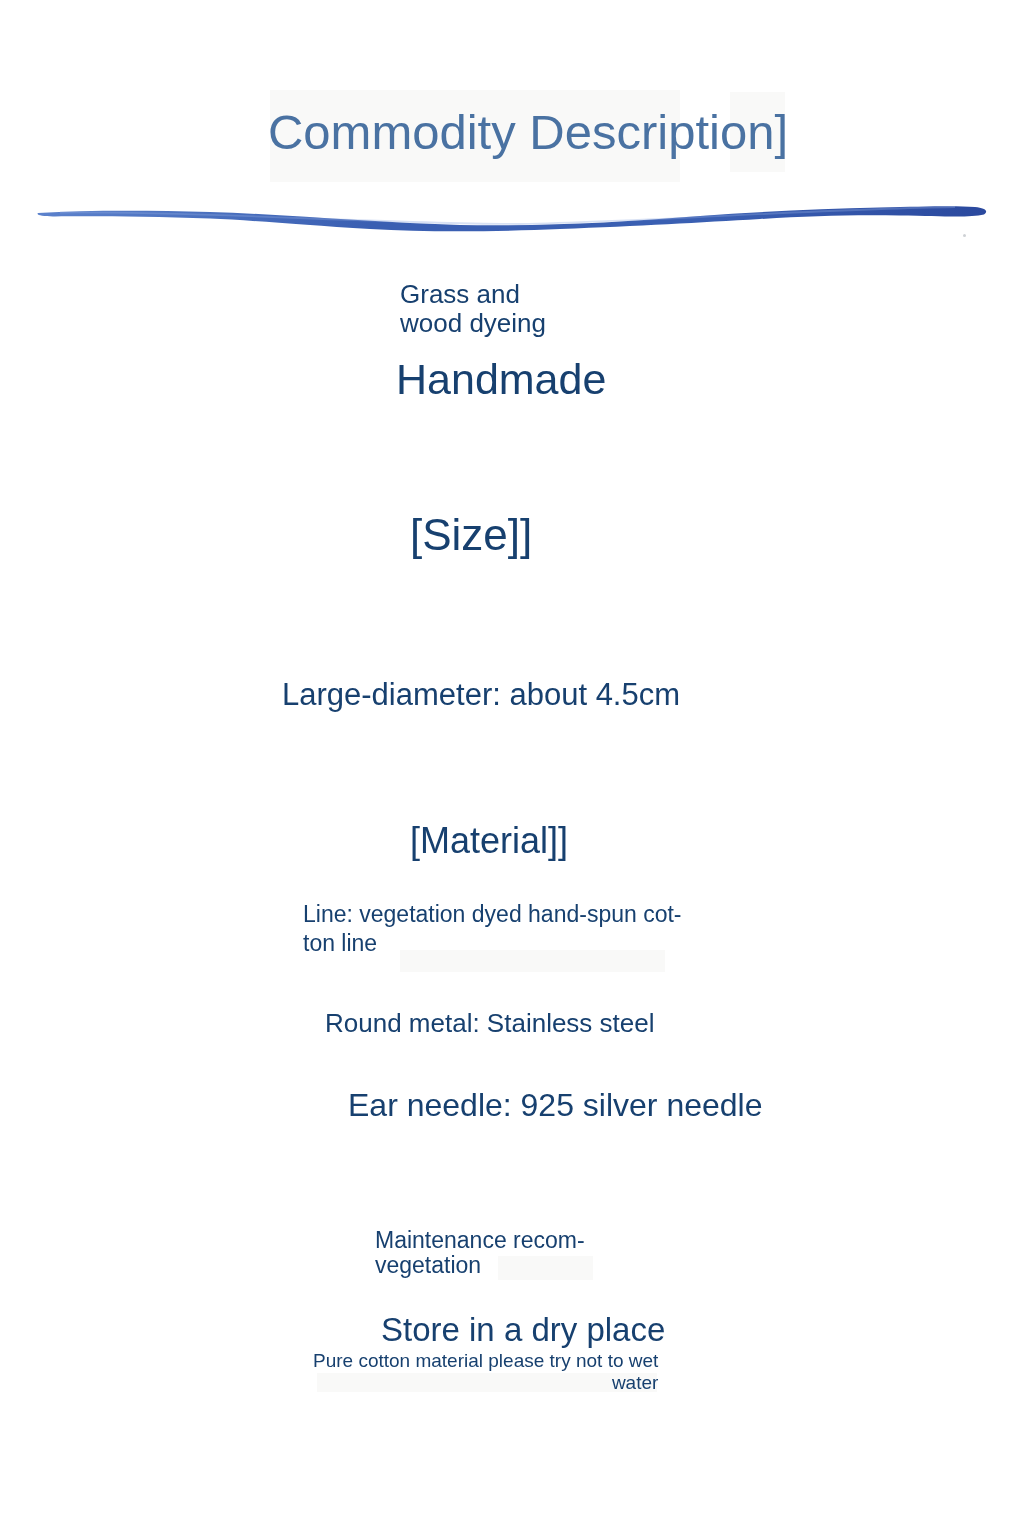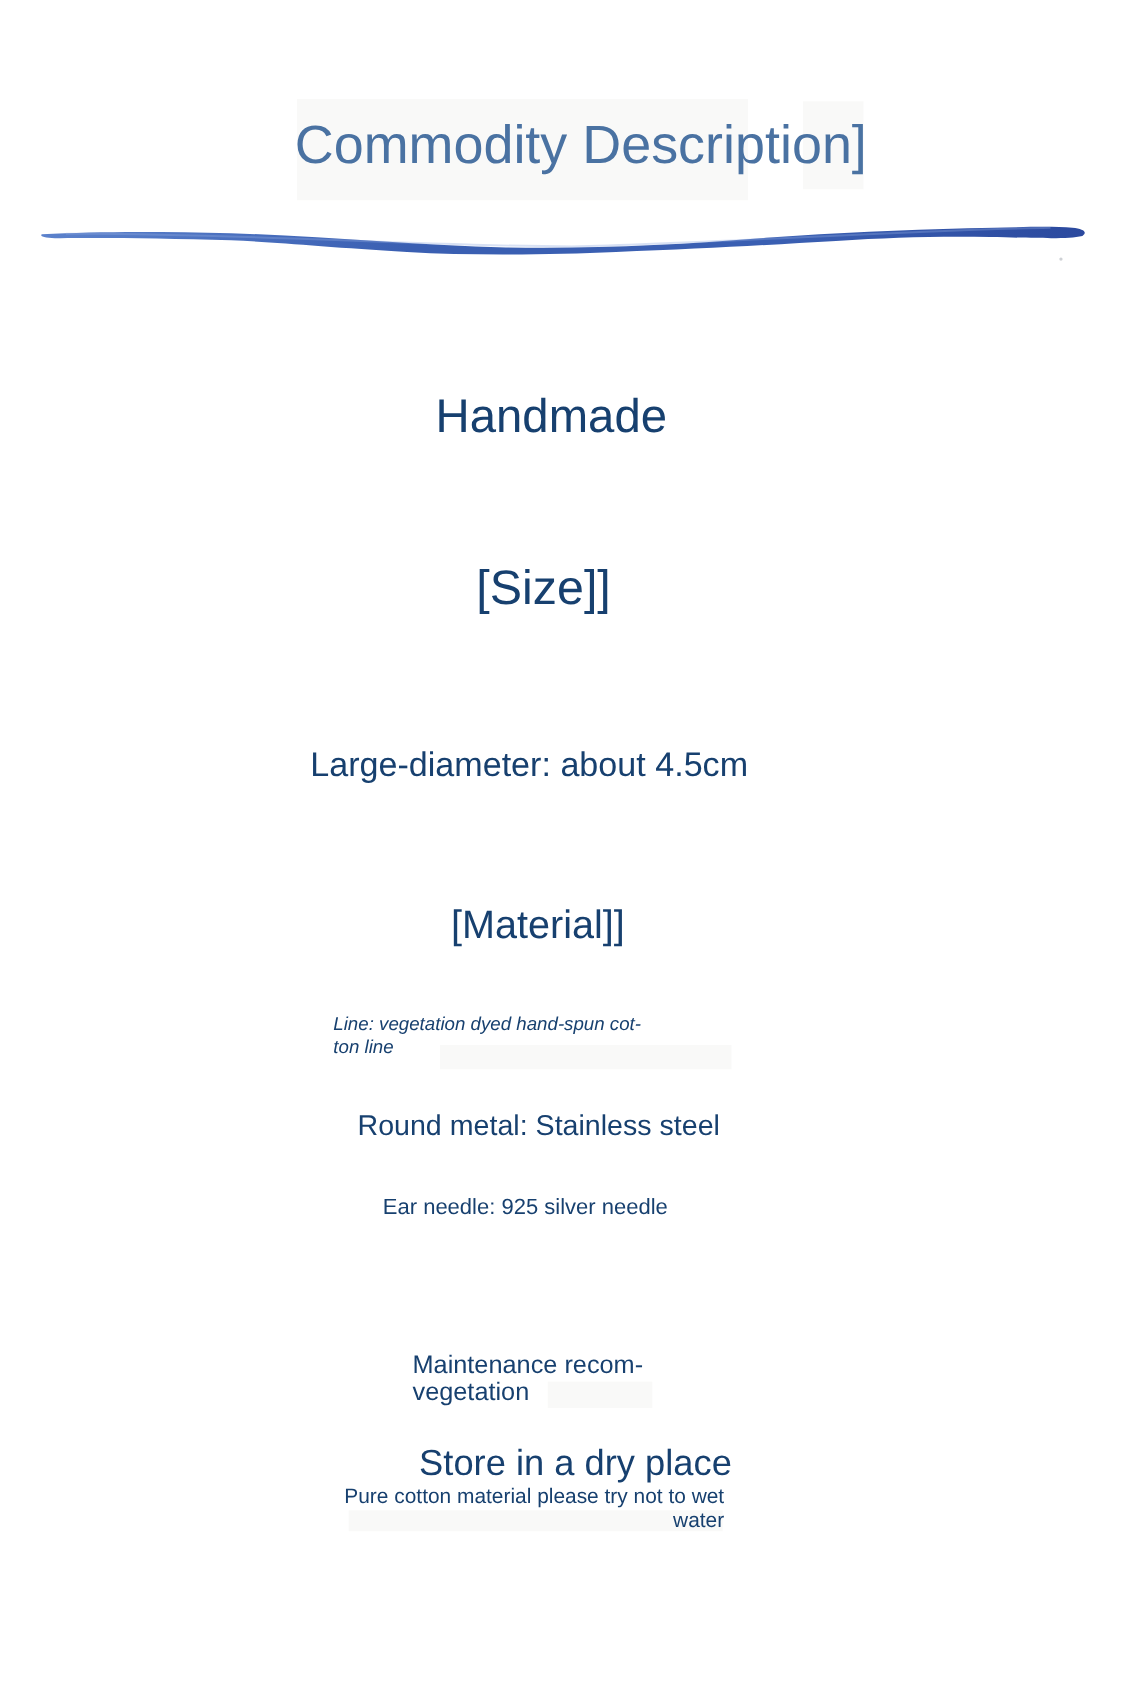--- a/index.html
+++ b/index.html
@@ -24,27 +24,27 @@
   .page-title{
     top:104px;left:32px;width:992px;
     text-align:center;
     font-size:49px;
     color:var(--title-color);
     white-space:nowrap;
   }
   .divider-wrap{position:absolute;top:195px;left:0;width:1024px;height:55px;}
   .tagline{top:280px;left:400px;font-size:26px;line-height:1.1;}
   .handmade{top:355px;left:396px;font-size:43px;white-space:nowrap;}
-  .size-heading{top:510px;left:410px;font-size:44px;white-space:nowrap;margin-left:23px;}
+  .size-heading{top:510px;left:410px;font-size:44px;white-space:nowrap;}
   .size-small{top:591px;left:300px;font-size:27px;white-space:nowrap;}
   .size-large{top:661px;left:282px;font-size:31px;white-space:nowrap;margin-top:16px;}
   .material-heading{top:820px;left:410px;font-size:36px;white-space:nowrap;}
-  .material-line{top:920px;left:303px;font-size:17px;line-height:1.25;font-style:italic;}
+  .material-line{top:900px;left:303px;font-size:23px;line-height:1.25;}
   .material-round{top:1009px;left:325px;font-size:26px;white-space:nowrap;}
-  .material-ear{top:1087px;left:348px;font-size:20px;white-space:nowrap;}
+  .material-ear{top:1087px;left:348px;font-size:32px;white-space:nowrap;}
   .maintenance-heading{top:1228px;left:375px;font-size:23px;line-height:1.1;}
   .maintenance-store{top:1311px;left:381px;font-size:33px;white-space:nowrap;}
   .maintenance-water{top:1350px;left:313px;font-size:19px;line-height:1.18;text-align:right;}
   .patch{position:absolute;background:rgba(205,205,198,0.12);pointer-events:none;}
   .dot-artifact{
     position:absolute;top:234px;left:963px;width:3px;height:3px;
     border-radius:50%;background:#b4b8be;opacity:.65;
   }
   .stopL{stop-color:var(--divider-left);}
   .stopM{stop-color:var(--divider-mid);}
@@ -87,20 +87,22 @@
         C 500,36.5 430,37.5 370,34
         C 300,30 250,25 210,23.5
         C 150,21.5 90,21 55,21.5
         C 45,21.7 35,20.5 38,18 Z"></path>
       <path fill="none" stroke="#8fa9e0" stroke-width="1.8" opacity="0.35" d="
         M 60,17.5 C 200,16 380,29 520,29 C 660,26 820,14 955,12"></path>
     </svg>
   </div>
   <div class="dot-artifact"></div>
 
+  <div class="abs tagline">Grass and
+wood dyeing</div>
   <div class="abs handmade">Handmade</div>
 
   <div class="abs size-heading">[Size]]</div>
   <div class="abs size-large">Large-diameter: about 4.5cm</div>
 
   <div class="abs material-heading">[Material]]</div>
   <div class="abs material-line">Line: vegetation dyed hand-spun cot-
 ton line</div>
   <div class="abs material-round">Round metal: Stainless steel</div>
   <div class="abs material-ear">Ear needle: 925 silver needle</div>

